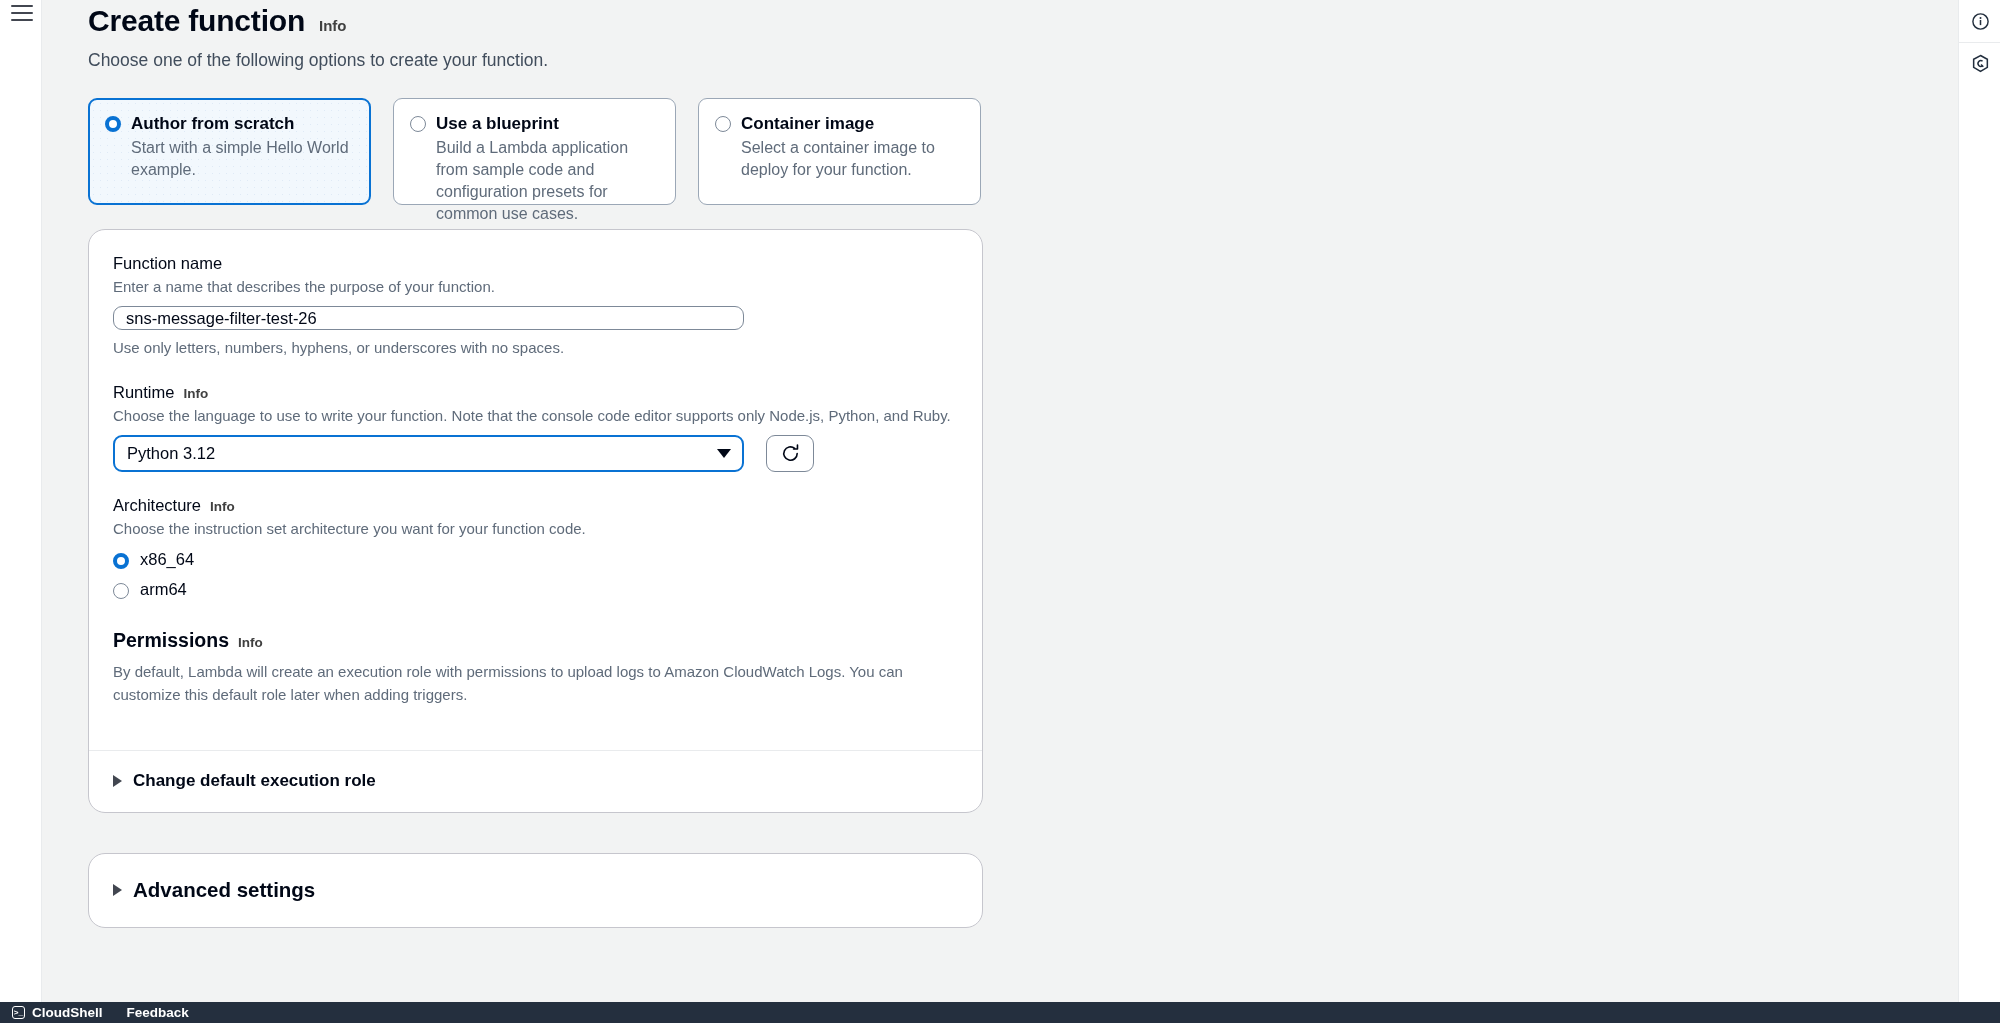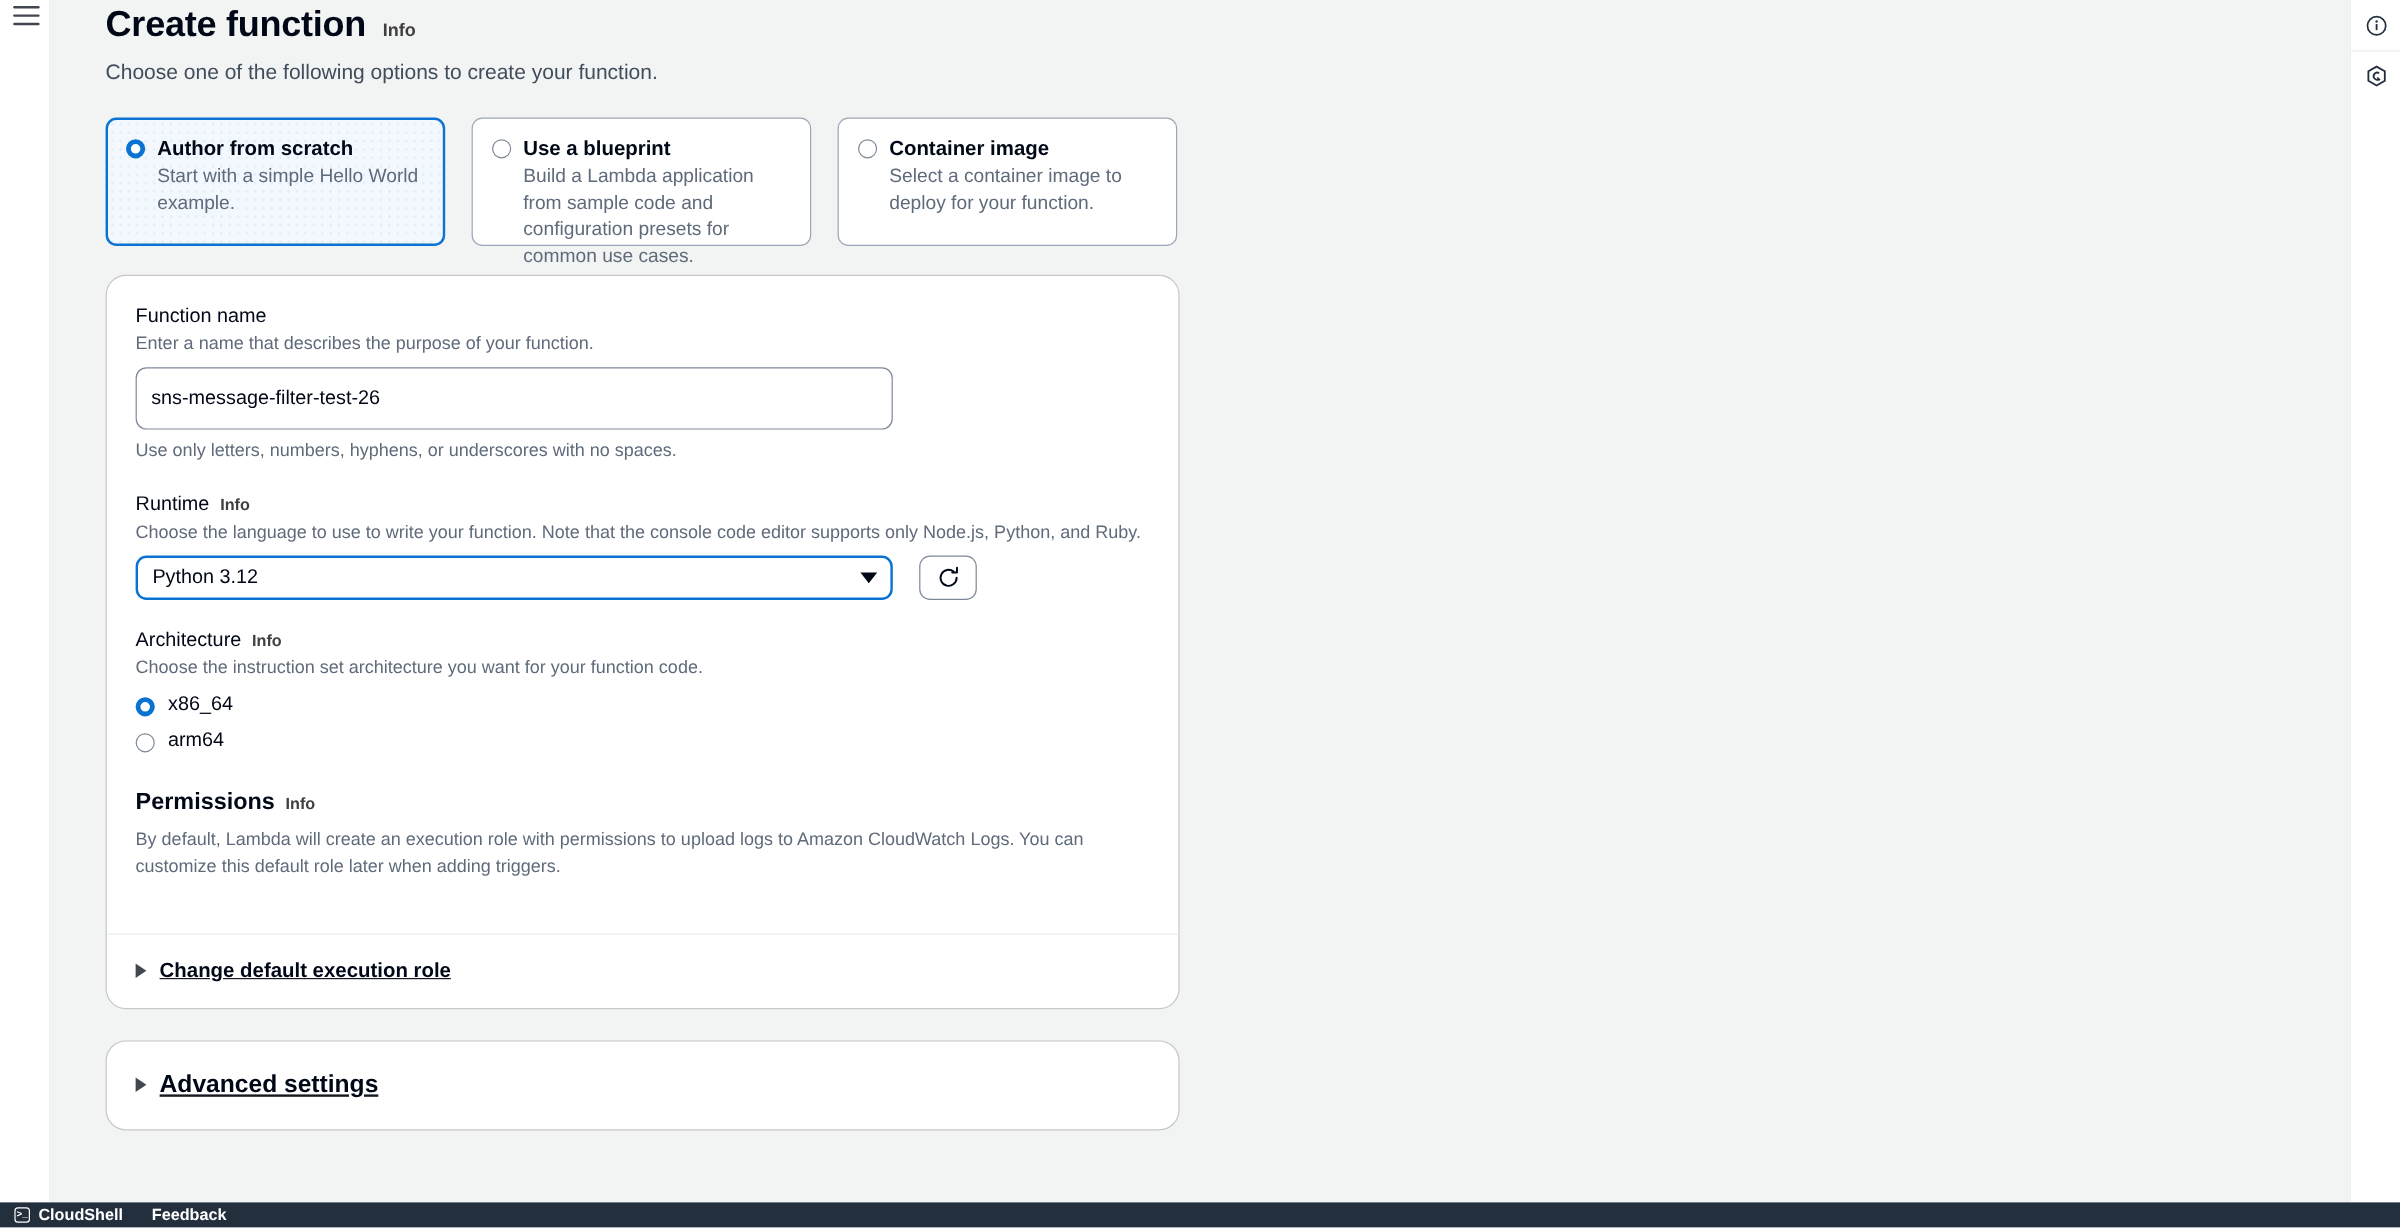--- a/index.html
+++ b/index.html
@@ -174,21 +174,21 @@
   .field-hint {
     font-size: 15px;
     color: #5f6b7a;
     margin-top: 3px;
     line-height: 1.42;
   }
   .field-hint.below { margin-top: 7px; }
 
   .text-input {
     width: 631px;
-    height: 52px;
+    height: 24px;
     border: 1px solid #7d8998;
     border-radius: 9px;
     padding: 0 12px;
     font-size: 16.5px;
     font-family: "Liberation Sans", sans-serif;
     color: #000716;
     background: #fff;
     margin-top: 9px;
     outline: none;
   }
@@ -251,35 +251,34 @@
   .panel-divider {
     border-top: 1px solid #e9ebed;
     margin-top: 22px;
   }
 
   .expander {
     display: flex; align-items: center;
     gap: 11px;
     padding: 20px 24px 21px 24px;
     cursor: pointer;
-    text-decoration: underline;
   }
   .expander-big { padding: 24px 24px 25px 24px; }
   .tri {
     width: 0; height: 0;
     border-top: 6.5px solid transparent;
     border-bottom: 6.5px solid transparent;
     border-left: 9.5px solid #424650;
     flex: 0 0 auto;
   }
   .exp-label { font-size: 17px; font-weight: 700; color: #000716; }
   .exp-label.lg { font-size: 20.5px; }
 
   .panel.flat {
-    margin-top: 26px;
+    margin-top: 40px;
     border-radius: 17px;
   }
 
   
   #bottom-bar {
     position: absolute;
     left: 0; bottom: 0;
     width: 2000px;
     height: 21px;
     background: #242f3e;

